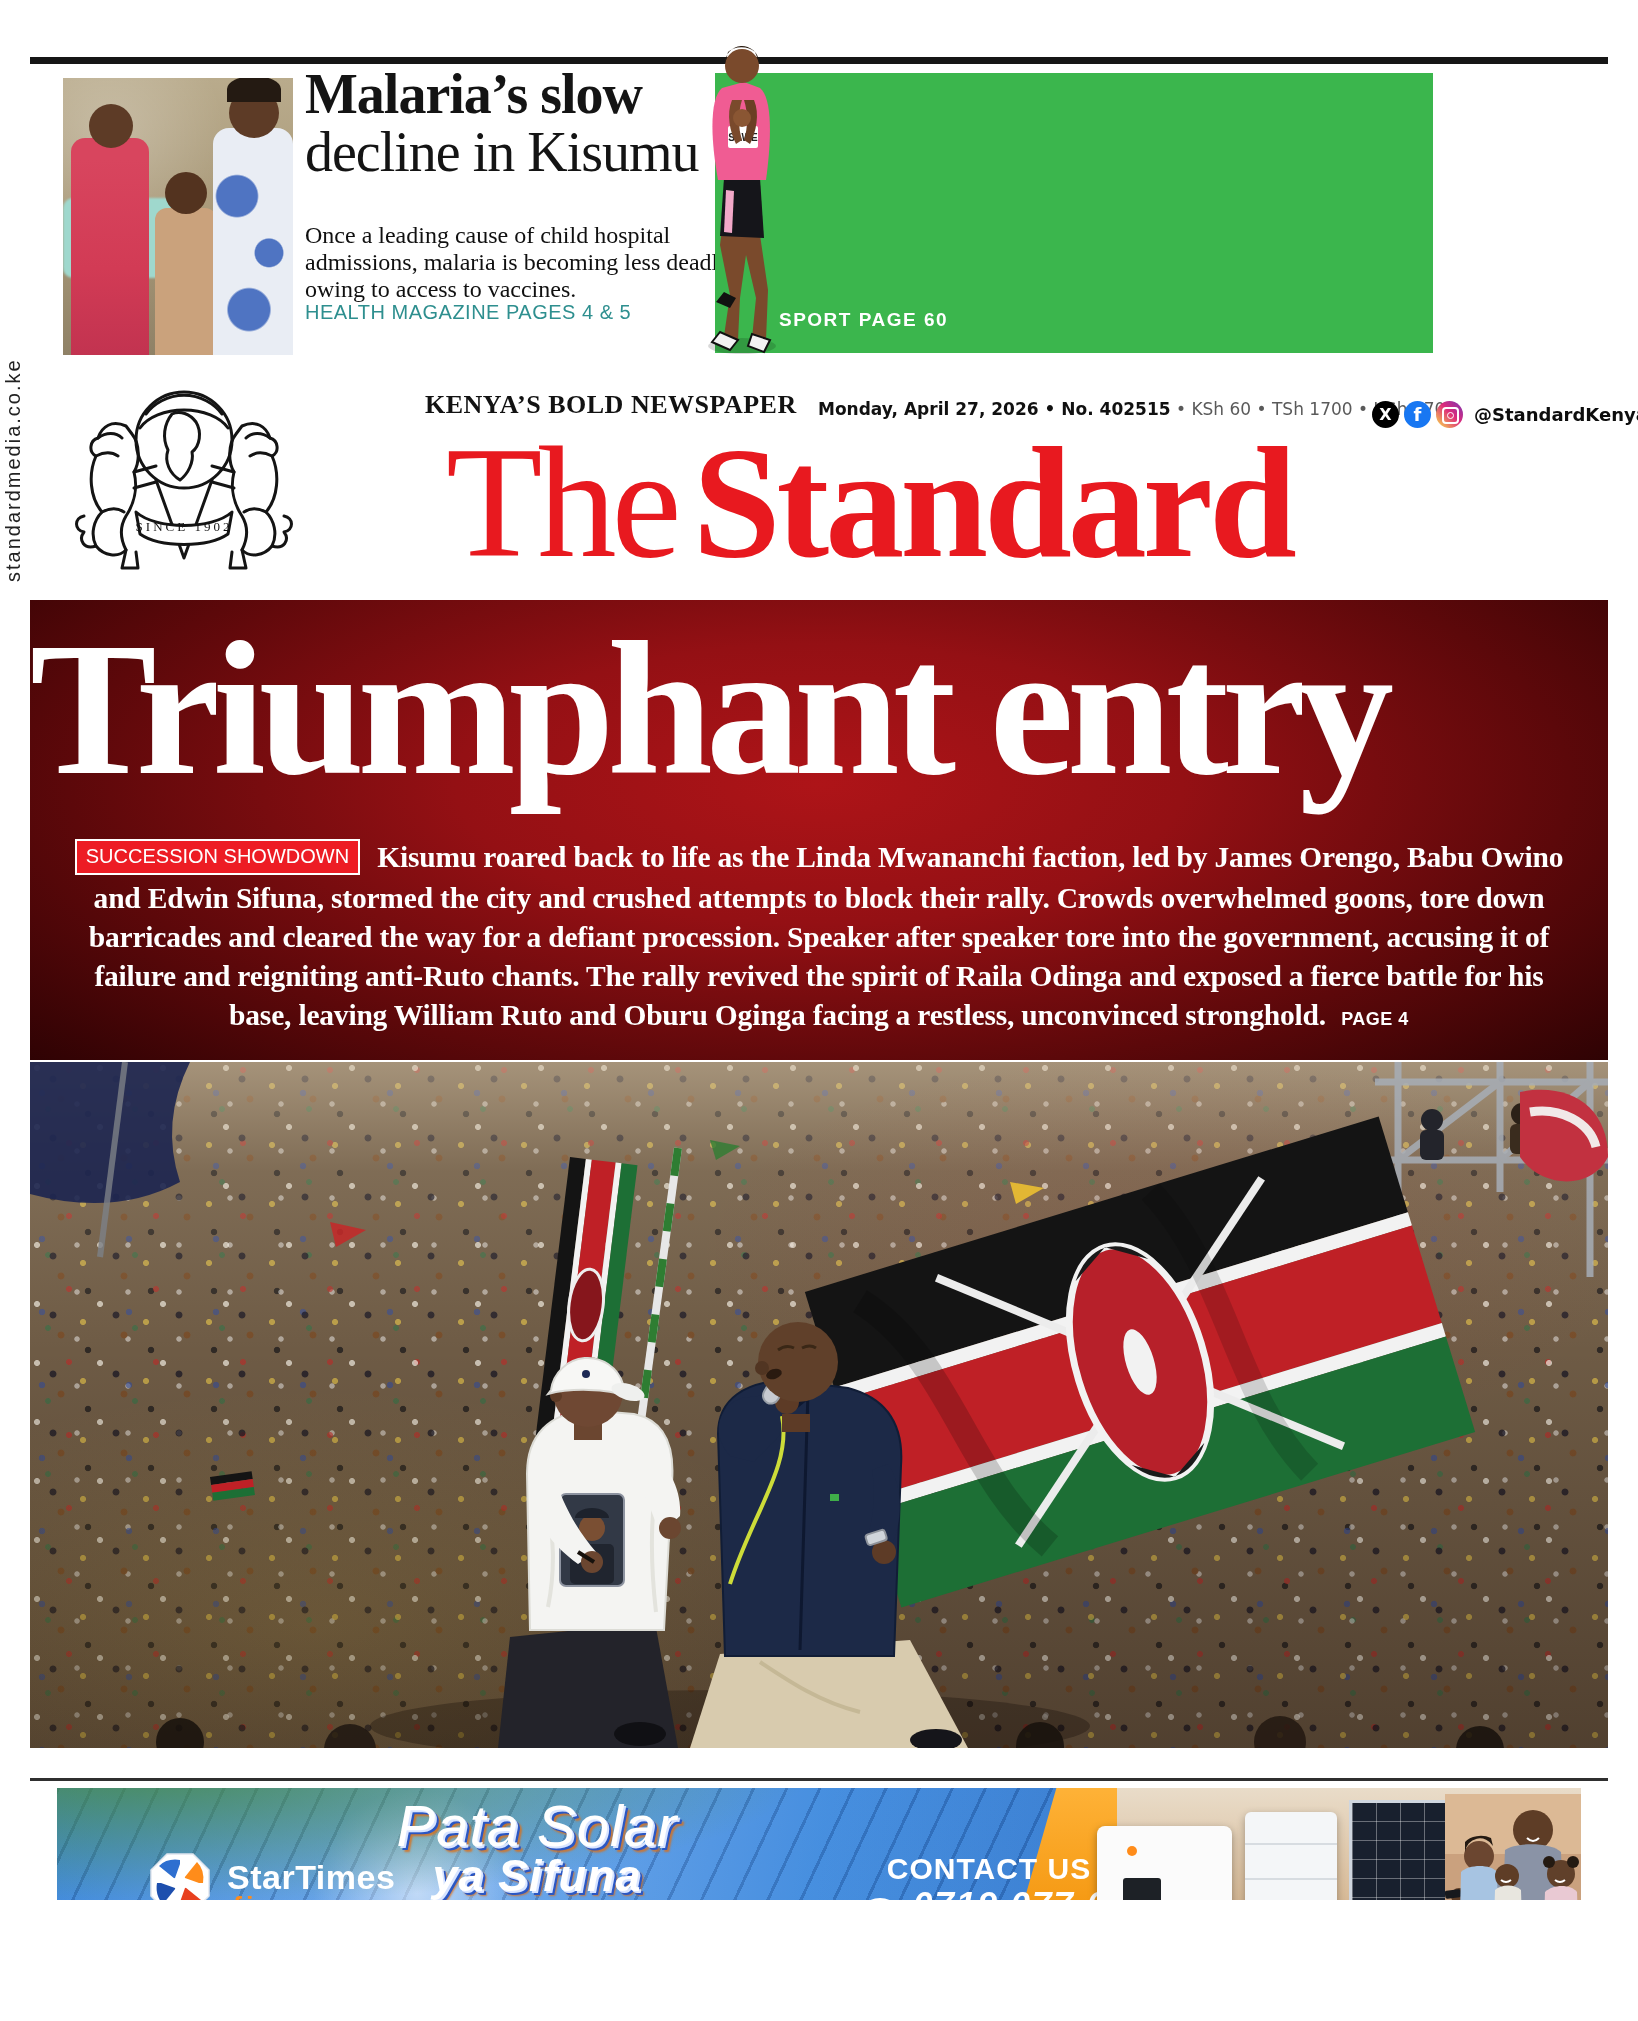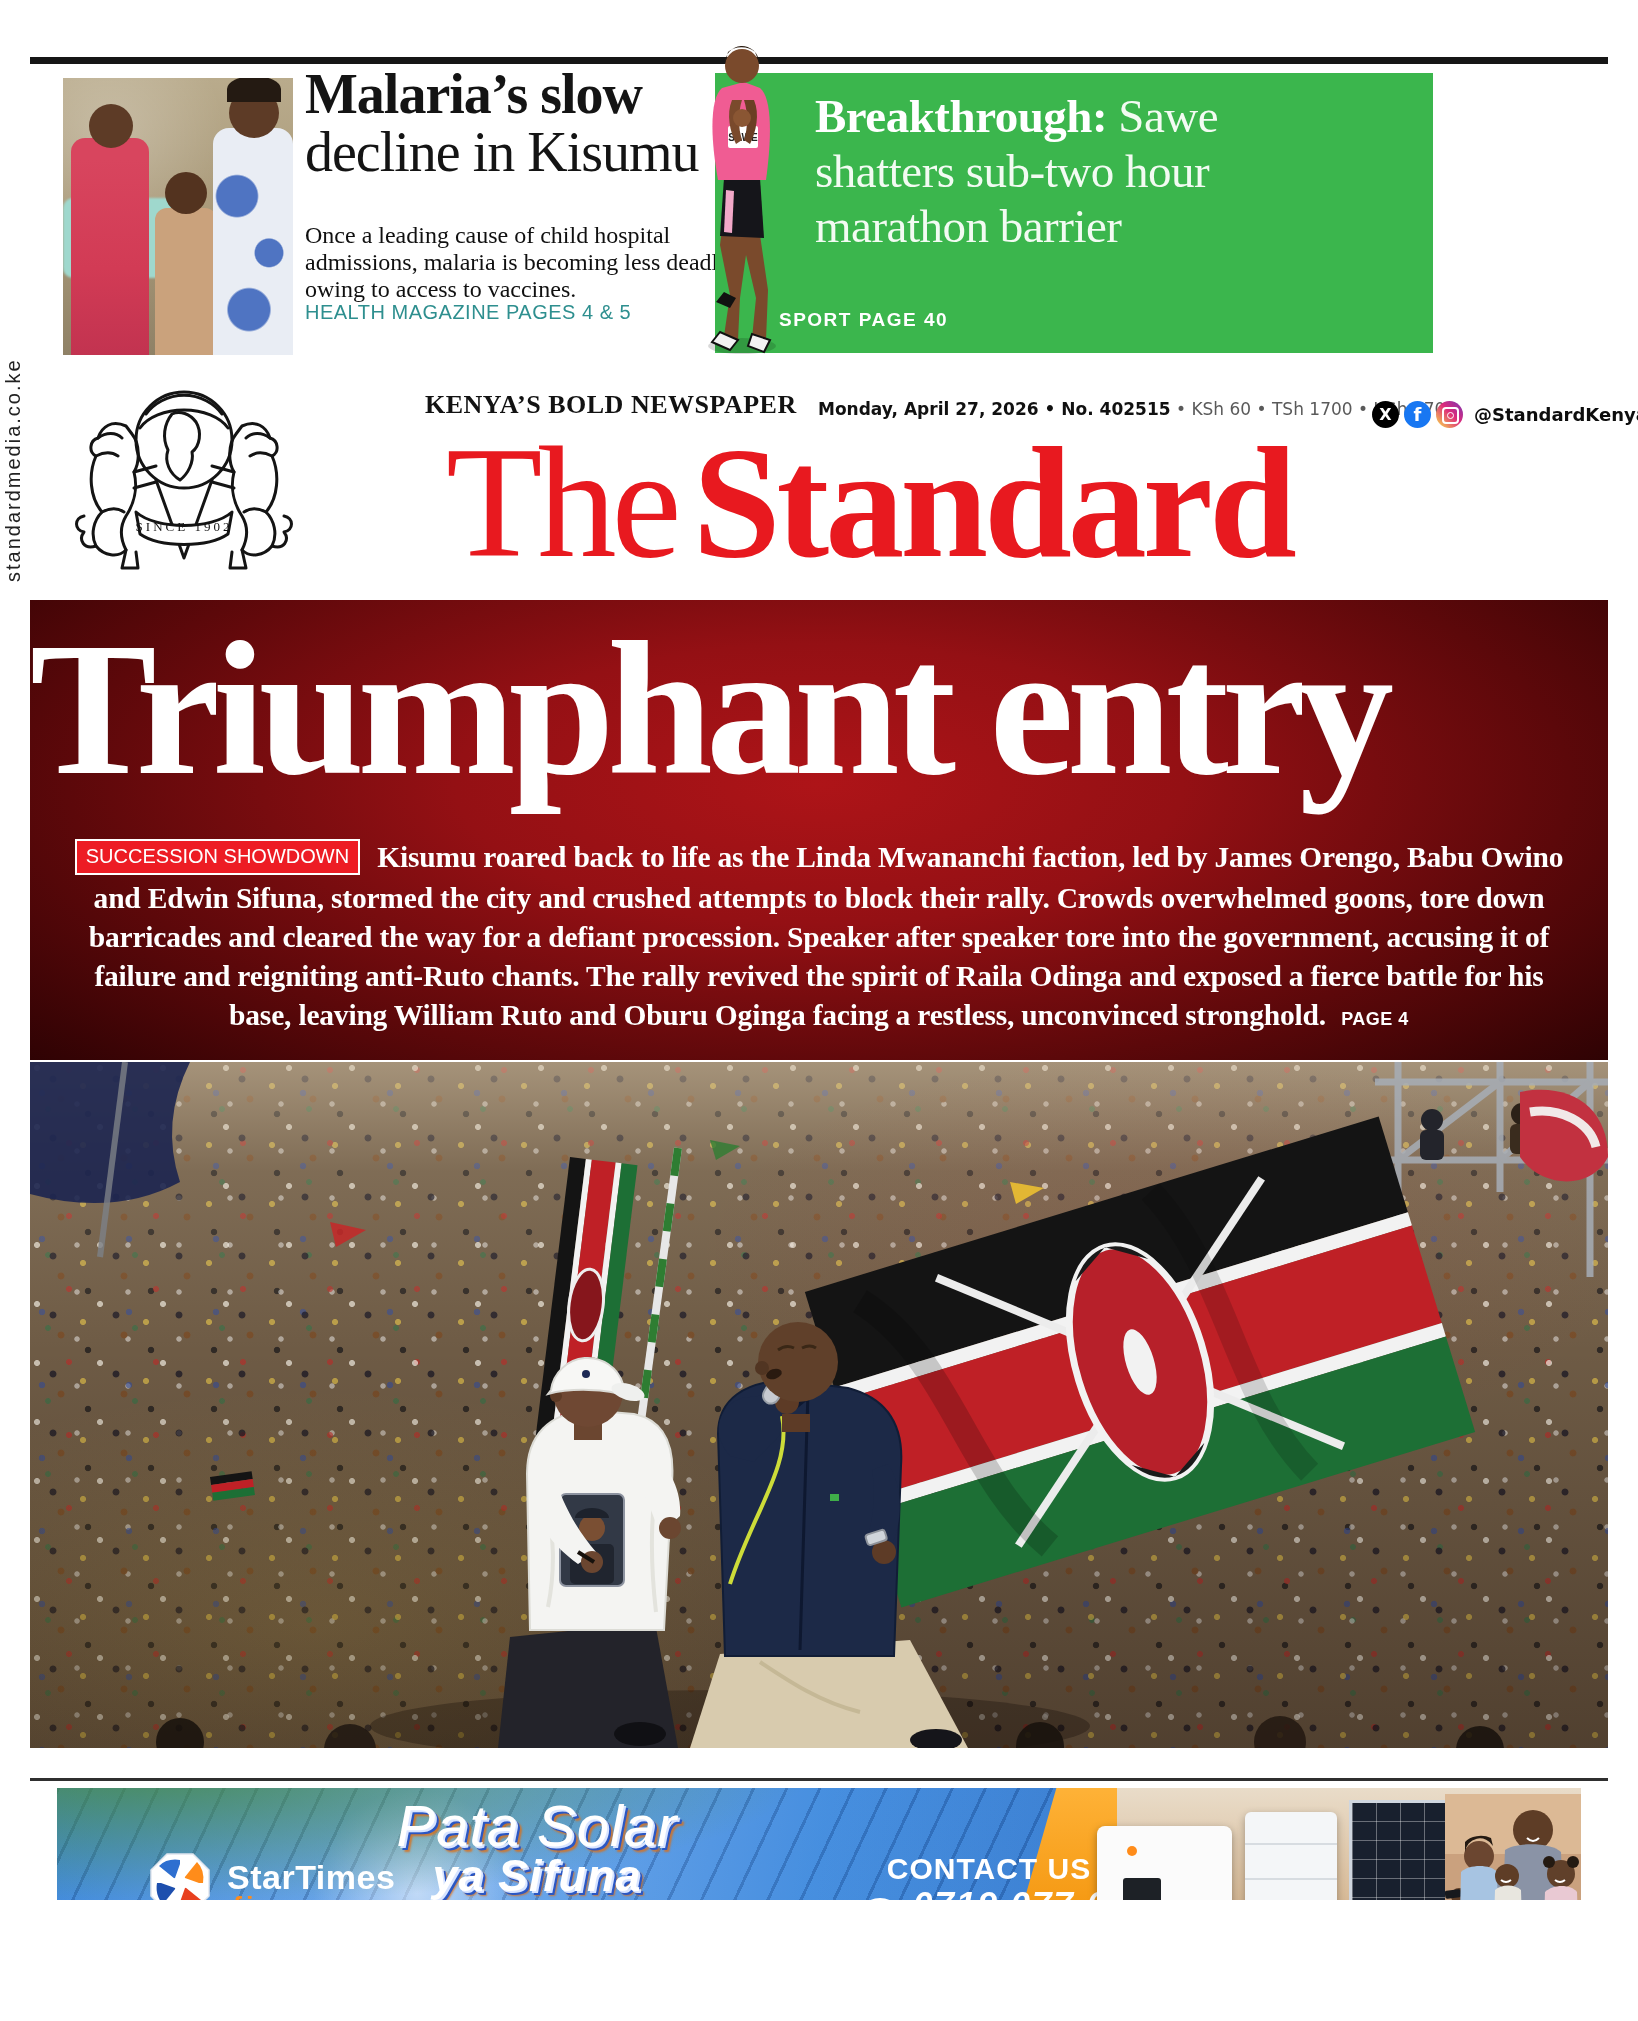--- a/index.html
+++ b/index.html
@@ -166,27 +166,21 @@
     <div class="hp-person hp-mom"></div>
   </div>
   <div class="health-head">
     <div class="l1">Malaria’s slow</div>
     <div class="l2">decline in Kisumu</div>
   </div>
   <div class="health-body">Once a leading cause of child hospital admissions, malaria is becoming less deadly owing to access to vaccines.</div>
   <div class="health-kicker">HEALTH MAGAZINE PAGES 4 &amp; 5</div>
 
   <div class="sport-box">
-    <div class="sport-head">
-      <span class="b">Breakthrough:</span>
-      <span class="l">Sawe</span><br>
-      <span class="l">shatters sub-two hour</span><br>
-      <span class="l">marathon barrier</span>
-    </div>
-    <div class="sport-kicker">SPORT  PAGE 40</div>
+    <div class="sport-kicker">SPORT  PAGE 60</div>
   </div>
   <svg class="runner" viewBox="0 0 124 315">
     <ellipse cx="62" cy="306" rx="34" ry="8" fill="rgba(0,0,0,.15)"></ellipse>
     <path d="M48,140 L40,205 L50,255 L44,296 L58,300 L60,258 L66,215 L76,258 L72,298 L86,300 L88,250 L80,195 L78,140 Z" fill="#7a4a2c"></path>
     <path d="M44,252 l-8,10 14,6 6,-10 Z" fill="#111"></path>
     <path d="M40,292 l-8,10 18,8 8,-10 Z" fill="#f2f2f2" stroke="#111" stroke-width="2"></path>
     <path d="M72,294 l-4,12 16,6 6,-12 Z" fill="#f2f2f2" stroke="#111" stroke-width="2"></path>
     <path d="M44,138 L40,196 L84,198 L80,138 Z" fill="#15151a"></path>
     <path d="M46,150 L44,192 L52,193 L54,151 Z" fill="#f2a8c8"></path>
     <path d="M42,48 C30,58 30,96 38,140 L86,140 C92,96 92,58 80,48 L64,42 Z" fill="#f05c93"></path>

